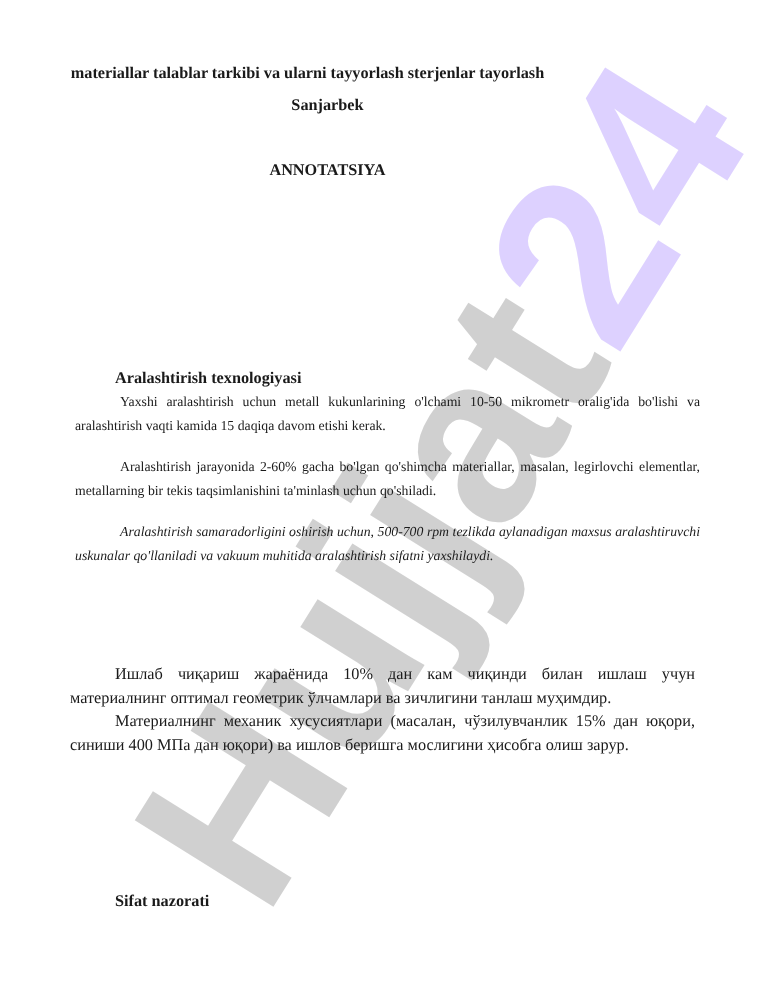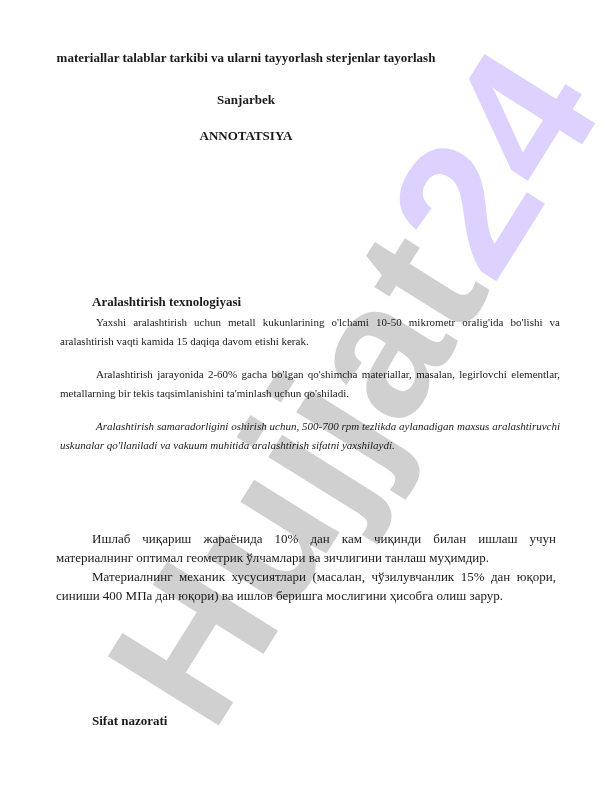--- a/index.html
+++ b/index.html
@@ -19,22 +19,22 @@
 <div class="page">
 
   <svg class="watermark" viewBox="0 0 612 792">
     <g transform="translate(300,520) rotate(-58)">
       <text x="-230" y="40" font-family="Liberation Sans, DejaVu Sans, sans-serif" font-weight="bold" font-size="190" fill="#c8c8c8" fill-opacity="0.85">Hujjat</text>
       <text x="300" y="40" font-family="Liberation Sans, DejaVu Sans, sans-serif" font-weight="bold" font-size="190" fill="#d9ccff" fill-opacity="0.9">24</text>
     </g>
   </svg>
 
   <div class="title abs" style="top:50px;">materiallar talablar tarkibi va ularni tayyorlash sterjenlar tayorlash</div>
-  <div class="title abs" style="top:92px;">Sanjarbek</div>
-  <div class="title abs" style="top:128px;">ANNOTATSIYA</div>
+  <div class="title abs" style="top:76px;padding-left:16px;">Sanjarbek</div>
+  <div class="title abs" style="top:128px;padding-left:16px;">ANNOTATSIYA</div>
 
   <div class="abs" style="left:56px; top:145px; width:500px; font-size:13px; line-height:19px; z-index:1;">
   </div>
 
   <div class="abs h" style="left:92px; top:294px; font-size:13px; z-index:1;">Aralashtirish texnologiyasi</div>
   <div class="abs" style="left:60px; top:313px; width:500px; font-size:11px; line-height:19px; z-index:1;">
     <p class="indent">Yaxshi aralashtirish uchun metall kukunlarining o'lchami 10-50 mikrometr oralig'ida bo'lishi va aralashtirish vaqti kamida 15 daqiqa davom etishi kerak.</p>
     <p class="indent" style="margin-top:14px;">Aralashtirish jarayonida 2-60% gacha bo'lgan qo'shimcha materiallar, masalan, legirlovchi elementlar,  metallarning bir tekis taqsimlanishini ta'minlash uchun qo'shiladi.</p>
     <p class="indent" style="margin-top:14px;font-style:italic;">Aralashtirish samaradorligini oshirish uchun, 500-700 rpm tezlikda aylanadigan maxsus aralashtiruvchi uskunalar qo'llaniladi va vakuum muhitida aralashtirish sifatni yaxshilaydi.</p>
   </div>

